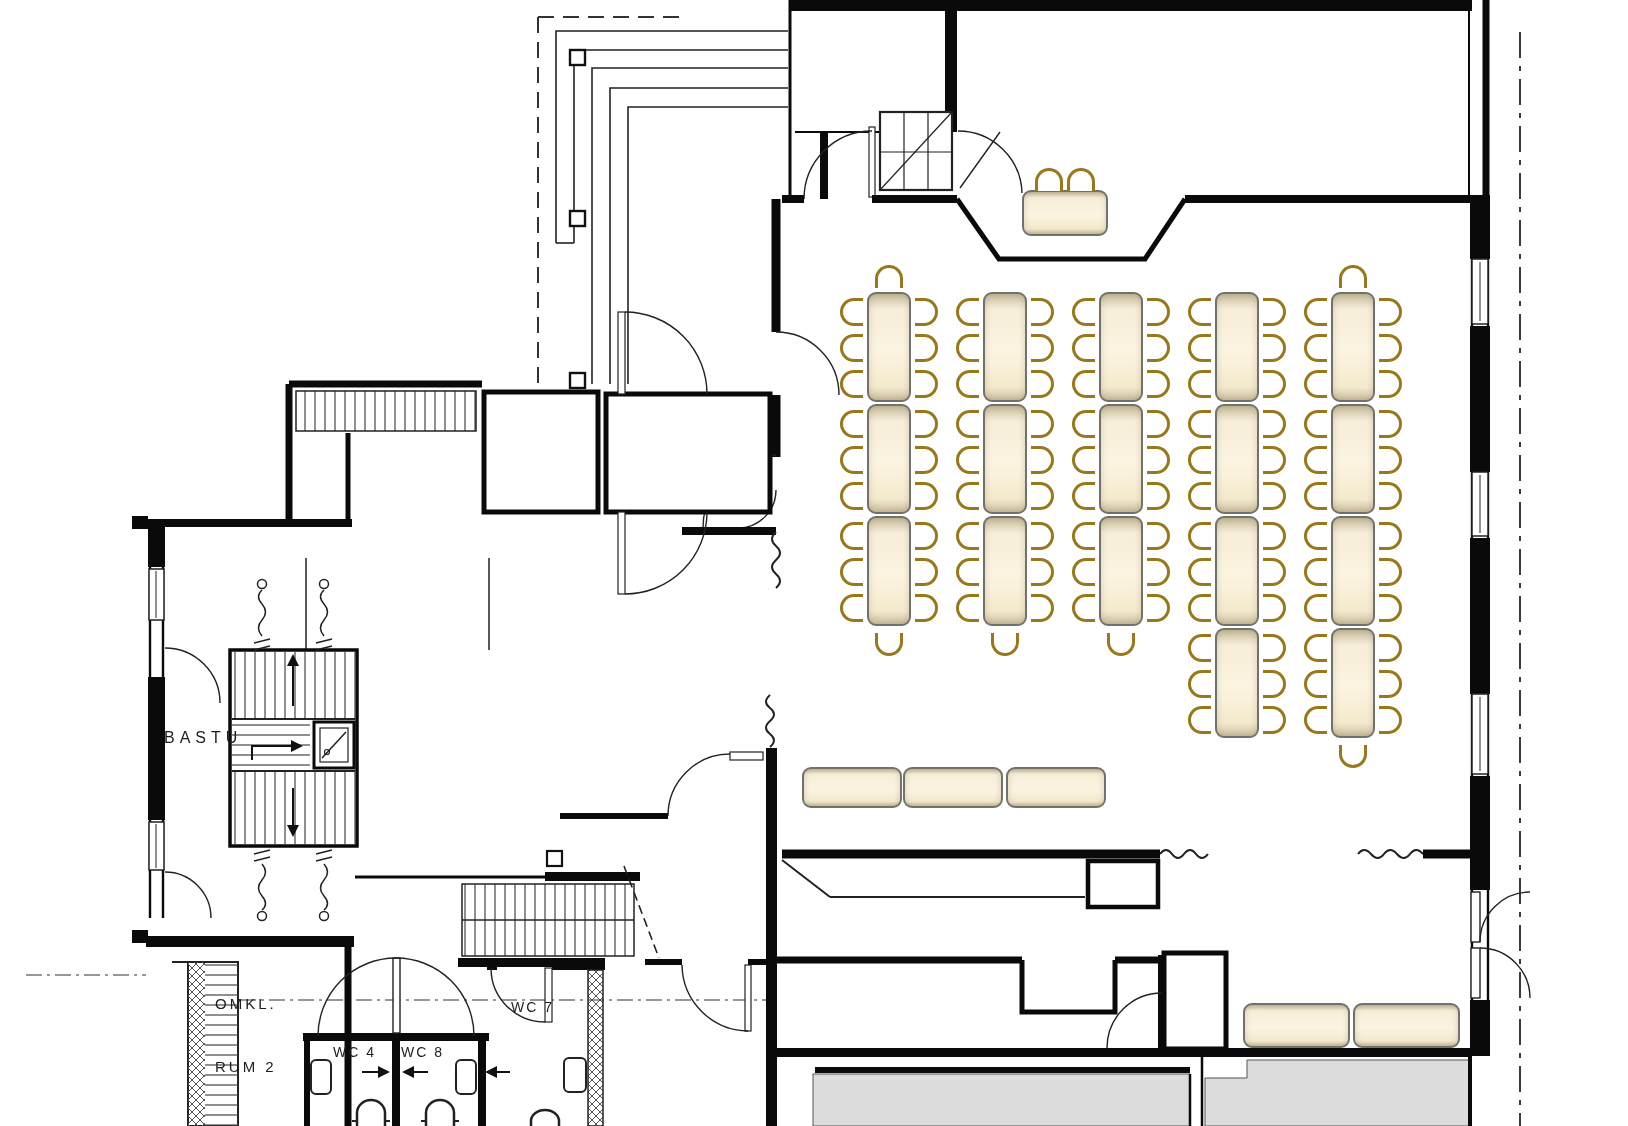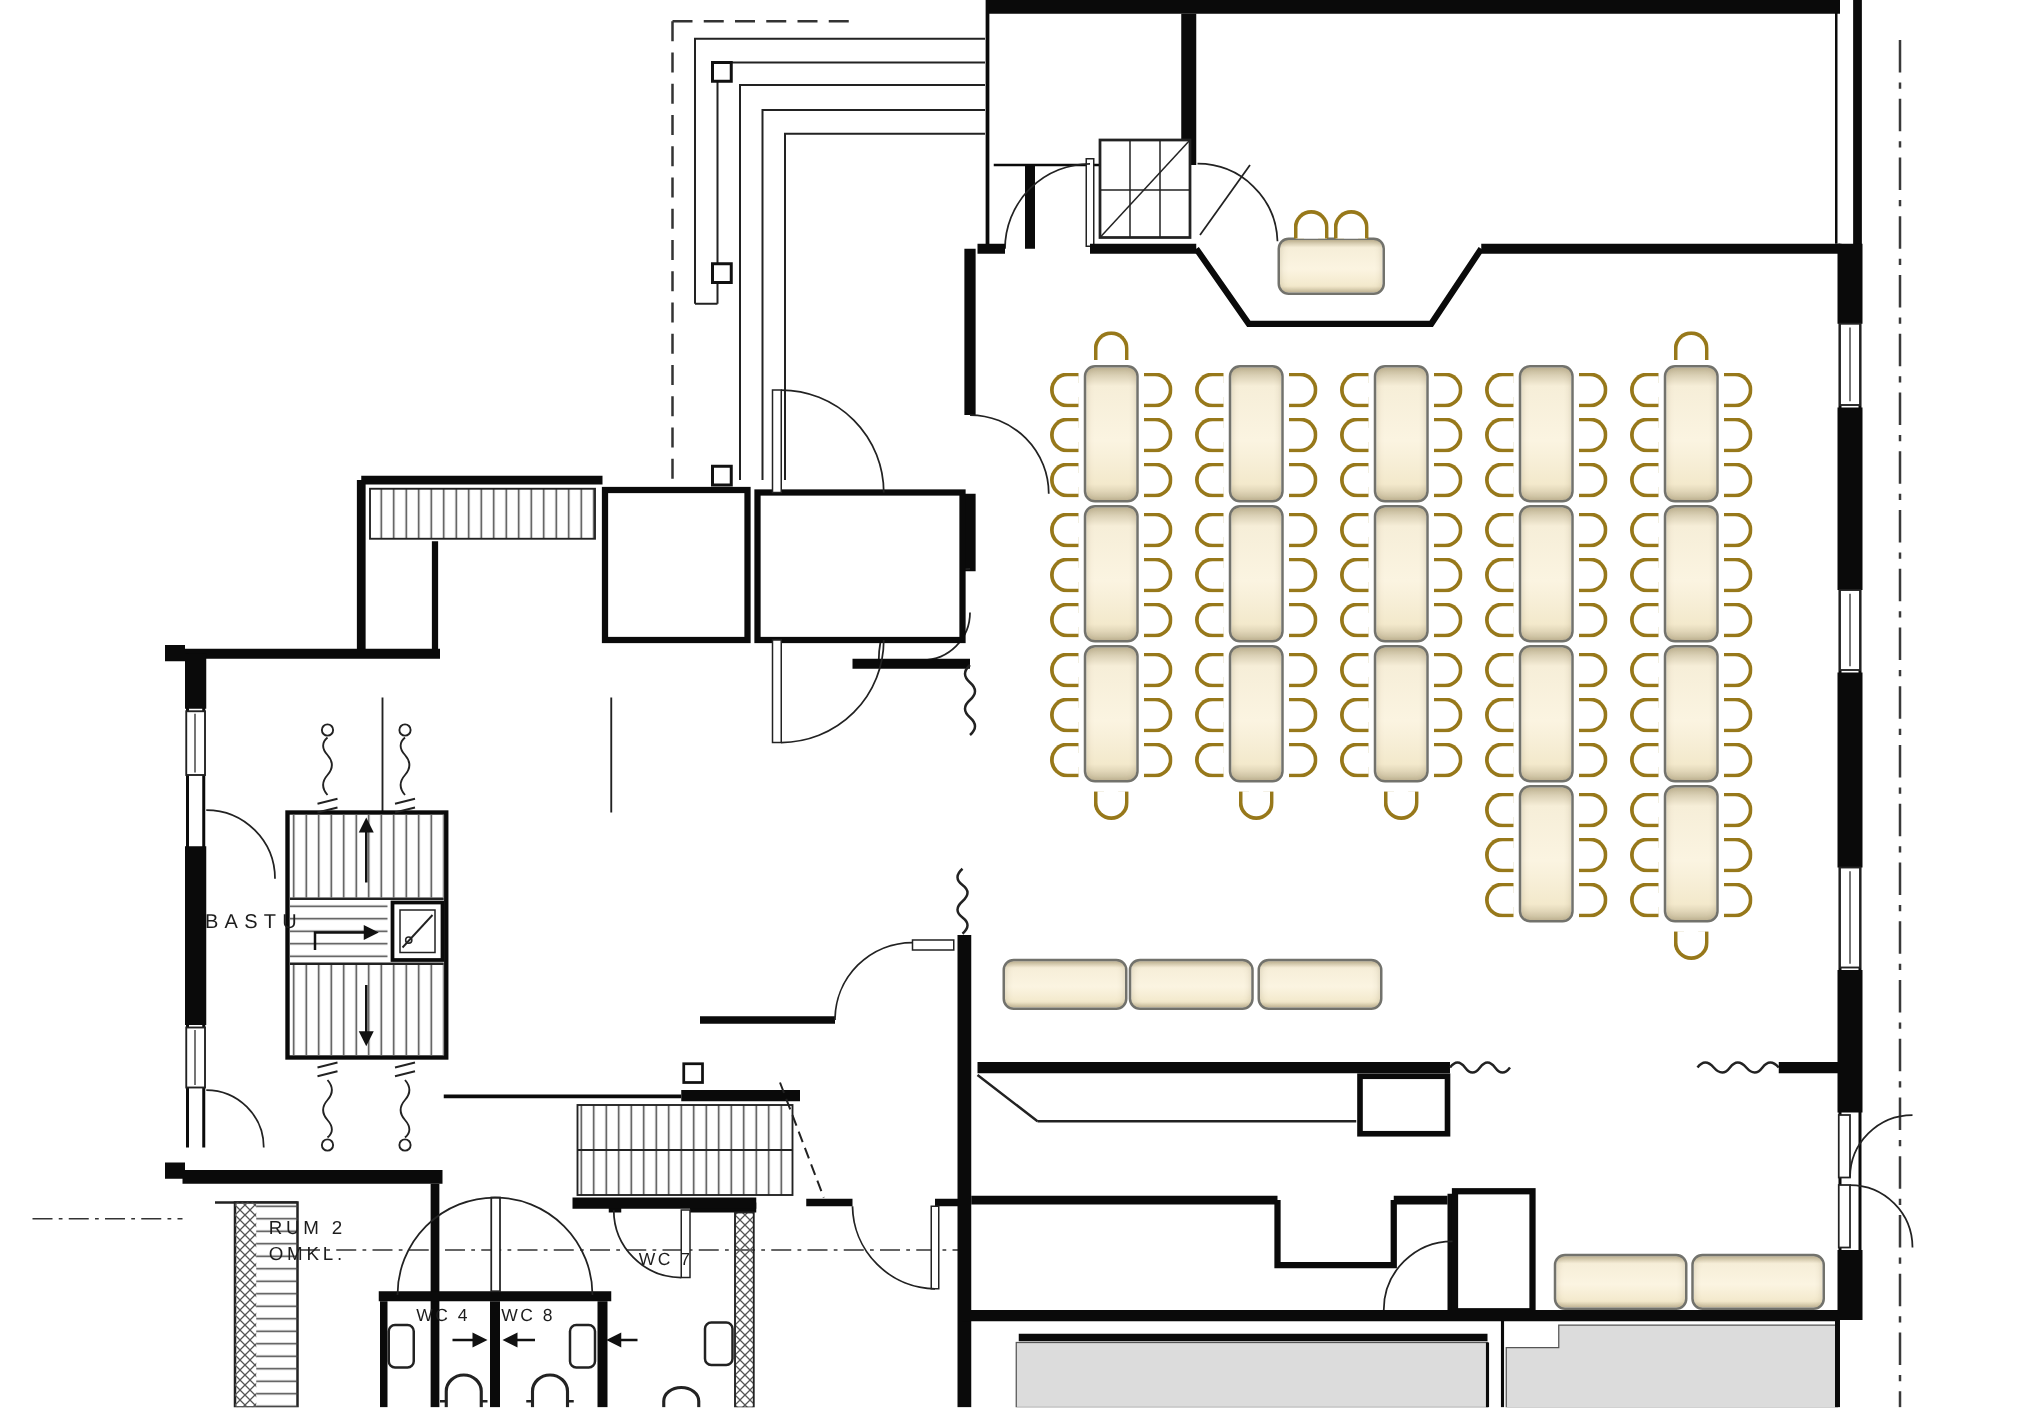--- a/index.html
+++ b/index.html
@@ -11,21 +11,21 @@
        border-radius:9px;
        background:linear-gradient(180deg,#c7bb9c 0%,#f6eed8 14%,#fbf4e1 55%,#f3e9cc 88%,#cbbfa0 100%);
        box-shadow:inset 0 0 6px rgba(110,95,55,.25);}
   .chair{position:absolute;width:30px;height:30px;}
   .chair::before{content:'';position:absolute;left:1px;top:4px;width:22px;height:20px;
        border:3px solid var(--chair);border-bottom:none;border-radius:14px 14px 0 0;background:#fff;}
   .r90{transform:rotate(90deg);} .r180{transform:rotate(180deg);} .r270{transform:rotate(270deg);}
   .lbl{position:absolute;color:#1d1d1d;white-space:nowrap;}
   .lbl-bastu{left:164px;top:729px;font-size:16px;letter-spacing:5px;}
   .lbl-omkl1{left:215px;top:995px;font-size:15px;letter-spacing:3px;}
-  .lbl-omkl2{left:215px;top:974px;font-size:15px;letter-spacing:3px;}
+  .lbl-omkl2{left:215px;top:1058px;font-size:15px;letter-spacing:3px;}
   .lbl-wc1{left:333px;top:1044px;font-size:14px;letter-spacing:2px;}
   .lbl-wc2{left:401px;top:1044px;font-size:14px;letter-spacing:2px;}
   .lbl-wc3{left:511px;top:999px;font-size:14px;letter-spacing:2px;}
 </style>
 </head>
 <body>
 
 <div class="stage">
 
   <svg width="1628" height="1126" viewBox="0 0 1628 1126">

